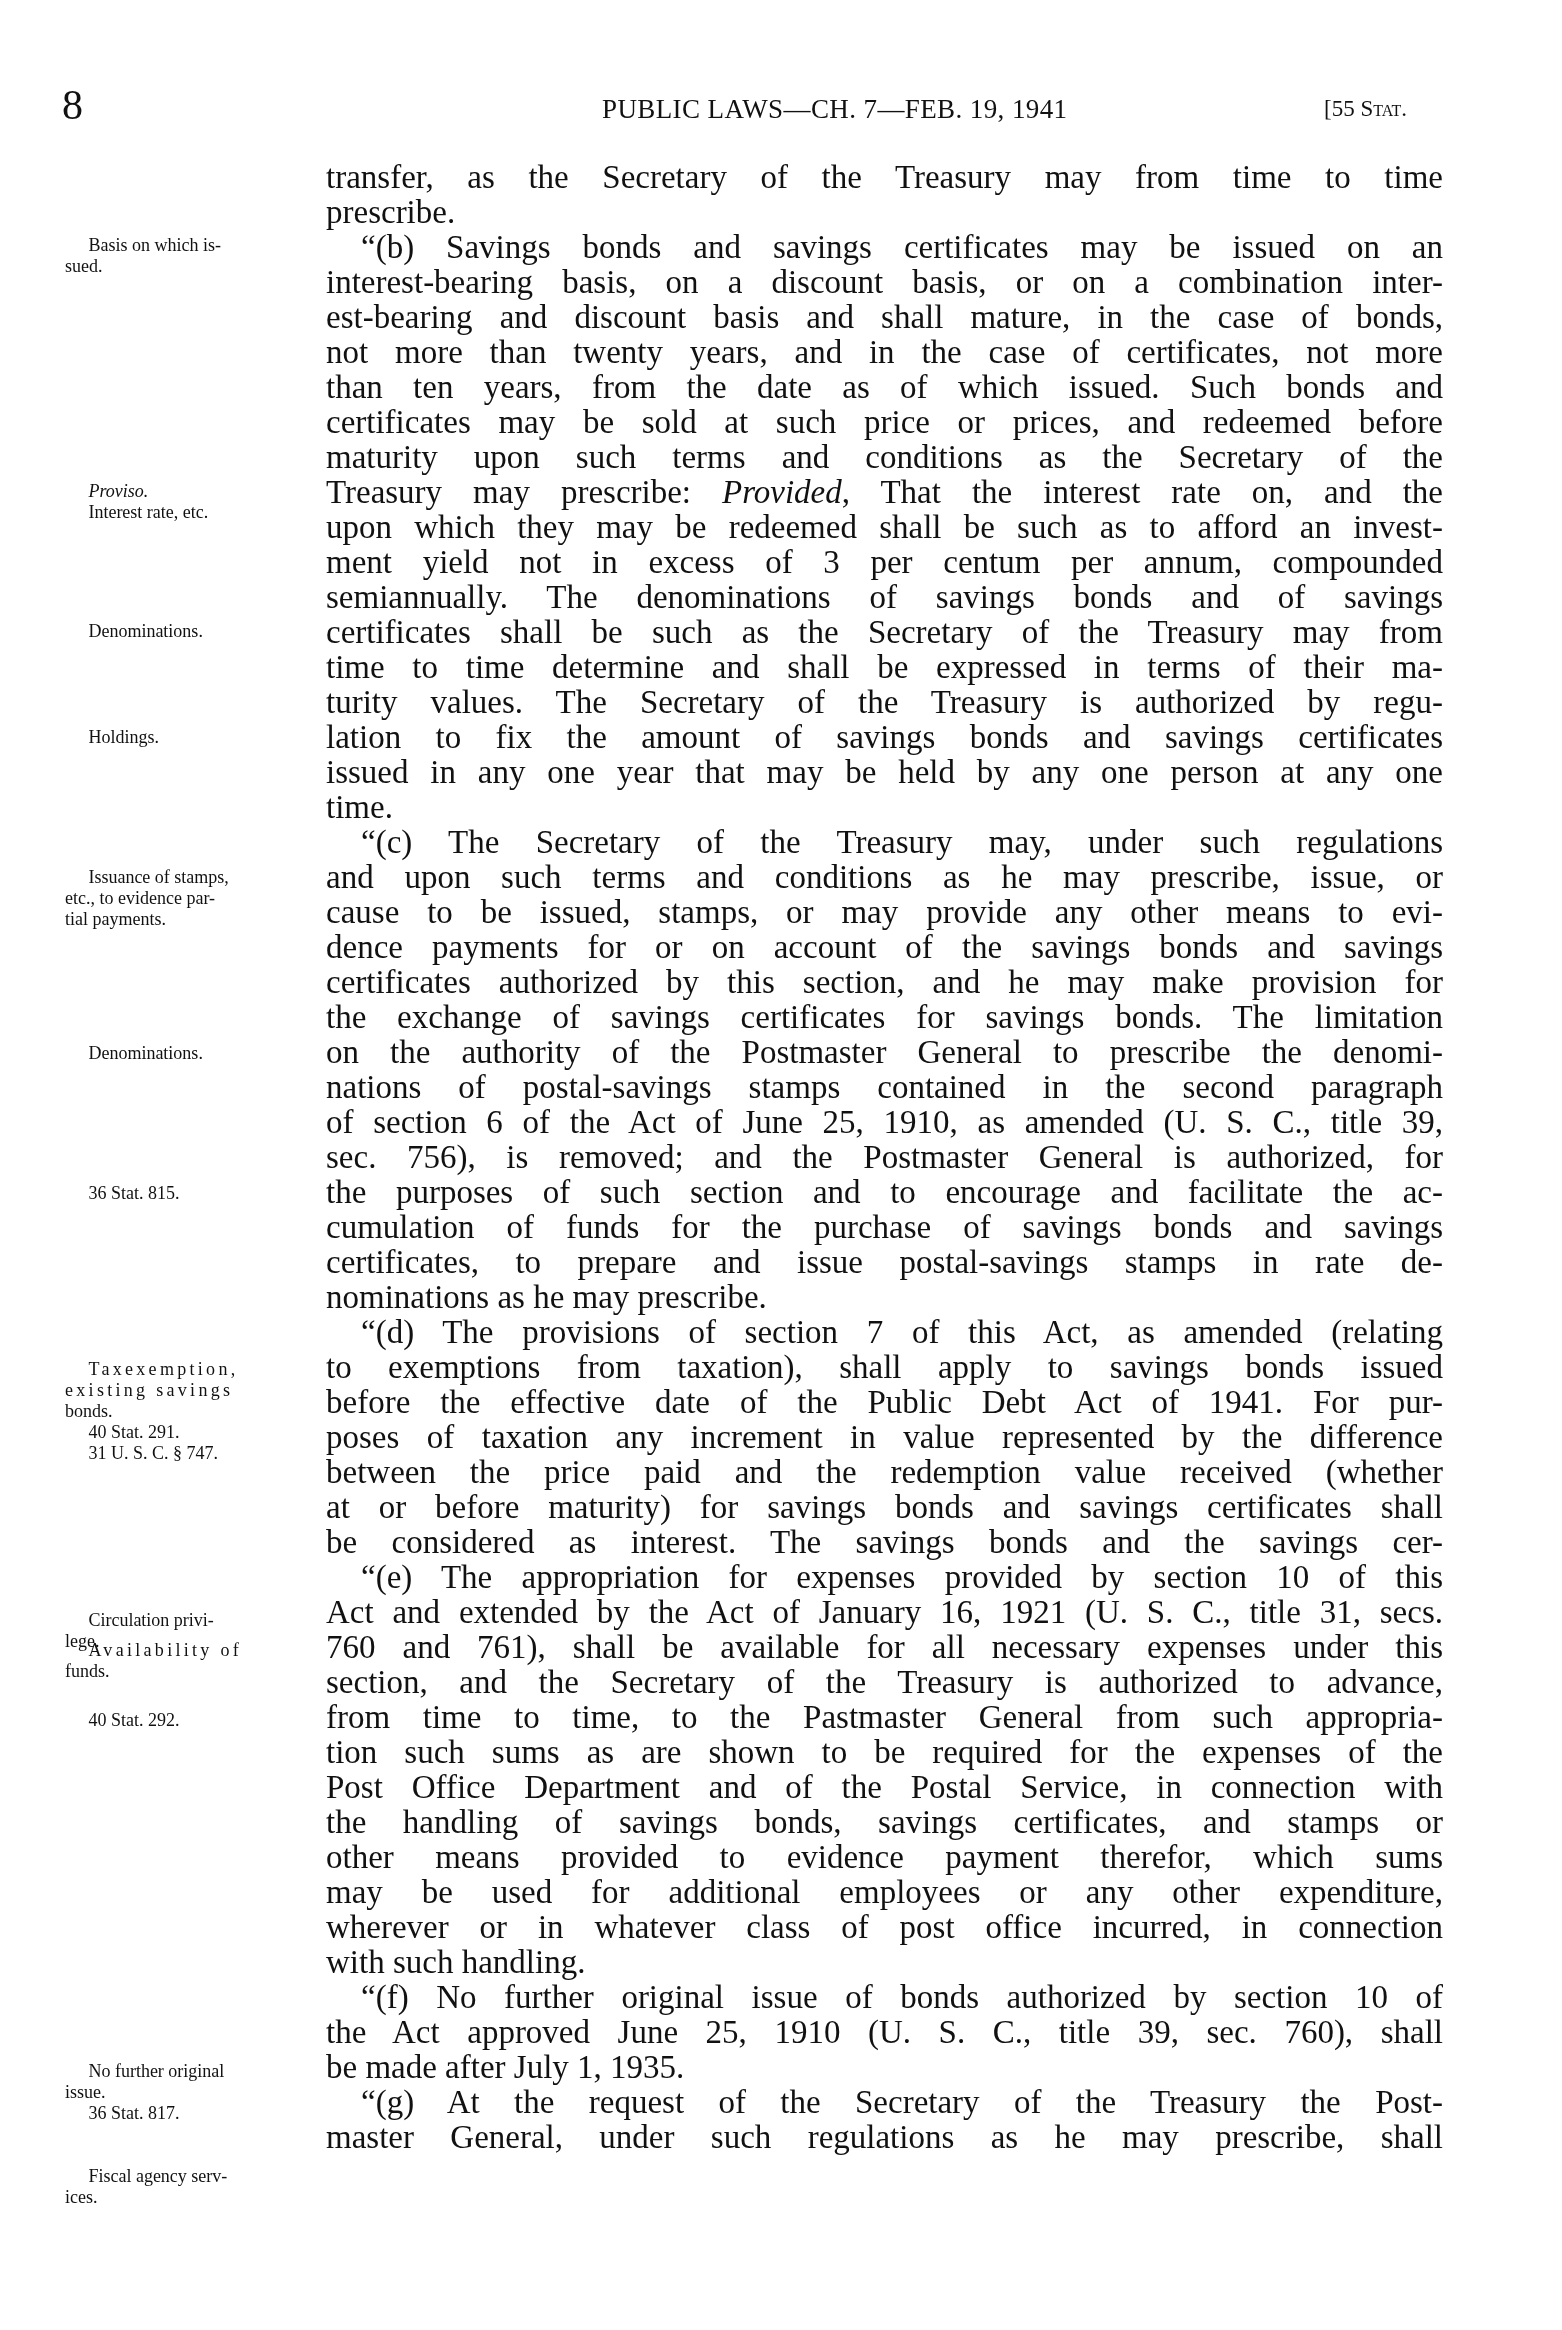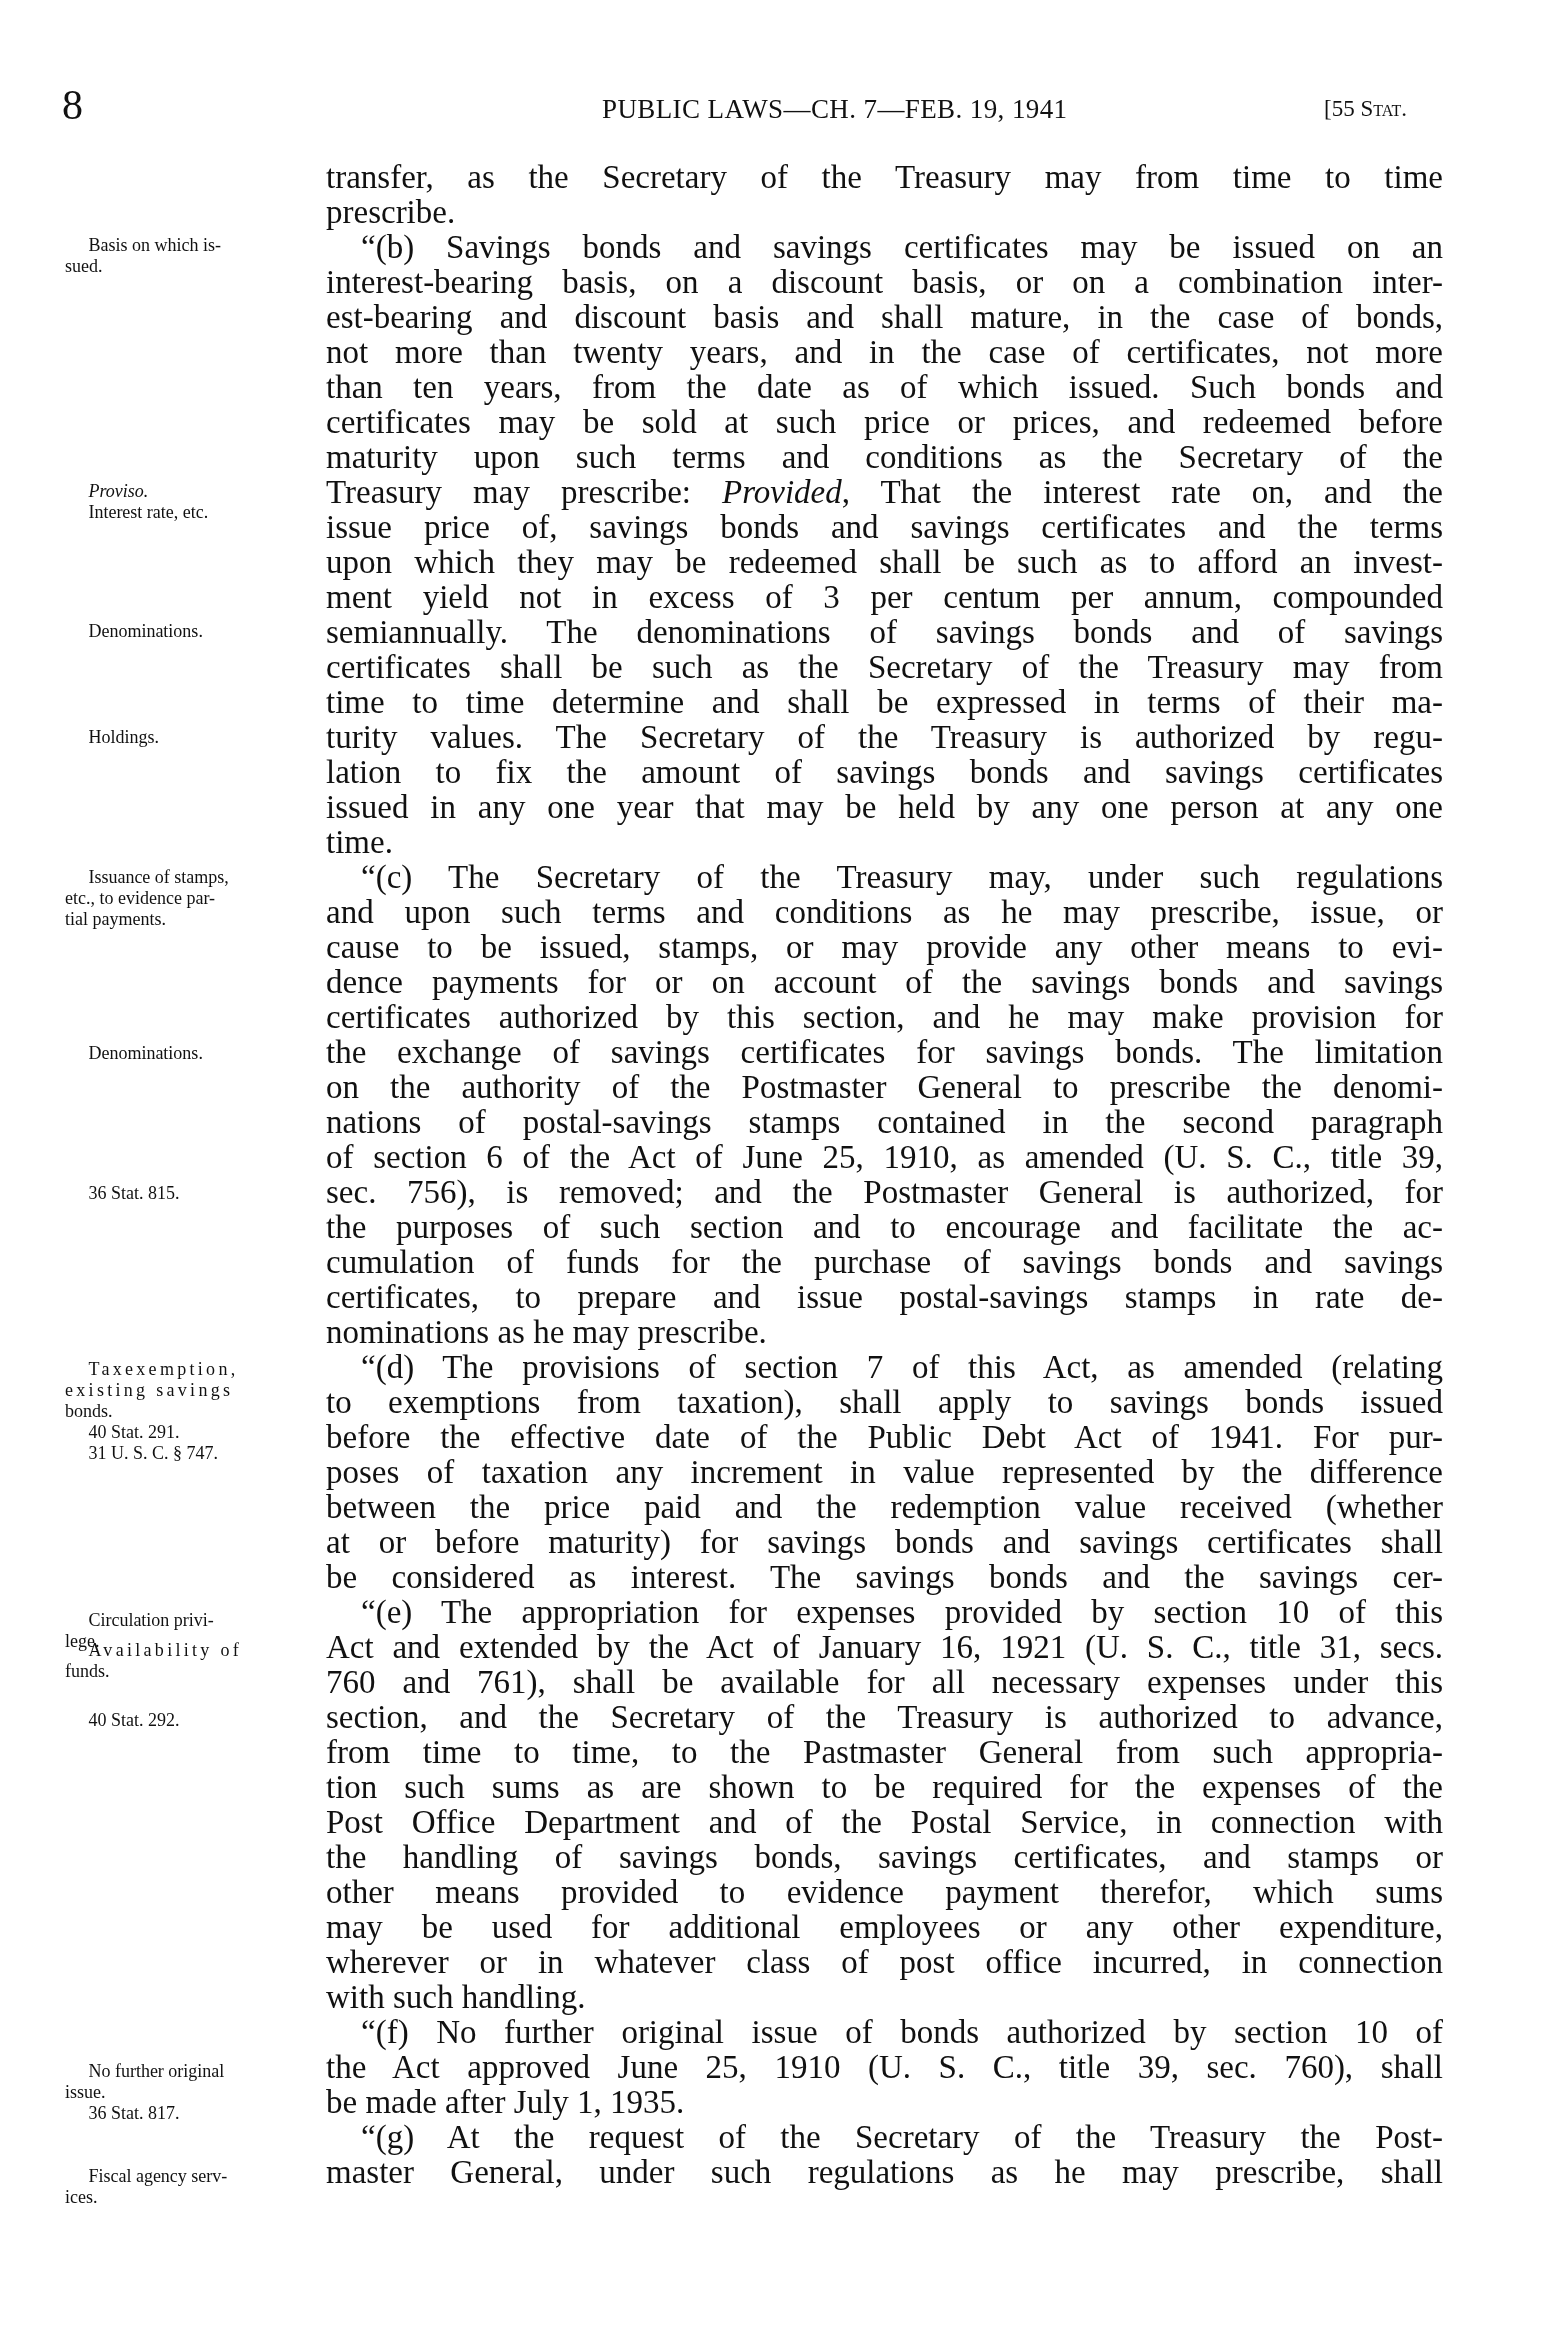--- a/index.html
+++ b/index.html
@@ -32,21 +32,20 @@
     <span class="line">transfer, as the Secretary of the Treasury may from time to time</span>
     <span class="line last">prescribe.</span>
     <span class="line indent">“(b) Savings bonds and savings certificates may be issued on an</span>
     <span class="line">interest-bearing basis, on a discount basis, or on a combination inter-</span>
     <span class="line">est-bearing and discount basis and shall mature, in the case of bonds,</span>
     <span class="line">not more than twenty years, and in the case of certificates, not more</span>
     <span class="line">than ten years, from the date as of which issued. Such bonds and</span>
     <span class="line">certificates may be sold at such price or prices, and redeemed before</span>
     <span class="line">maturity upon such terms and conditions as the Secretary of the</span>
     <span class="line"><span>Treasury may prescribe: </span><span class="it">Provided</span><span>, That the interest rate on, and the</span></span>
-    <span class="line">issue price of, savings bonds and savings certificates and the terms</span>
     <span class="line">upon which they may be redeemed shall be such as to afford an invest-</span>
     <span class="line">ment yield not in excess of 3 per centum per annum, compounded</span>
     <span class="line">semiannually. The denominations of savings bonds and of savings</span>
     <span class="line">certificates shall be such as the Secretary of the Treasury may from</span>
     <span class="line">time to time determine and shall be expressed in terms of their ma-</span>
     <span class="line">turity values. The Secretary of the Treasury is authorized by regu-</span>
     <span class="line">lation to fix the amount of savings bonds and savings certificates</span>
     <span class="line">issued in any one year that may be held by any one person at any one</span>
     <span class="line last">time.</span>
     <span class="line indent">“(c) The Secretary of the Treasury may, under such regulations</span>

